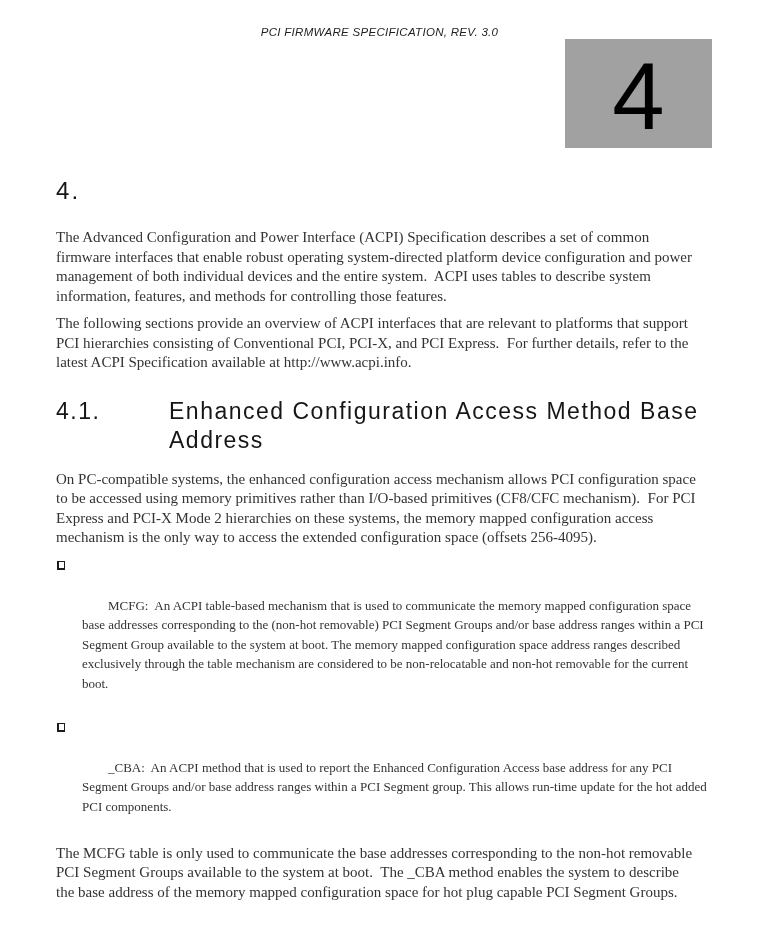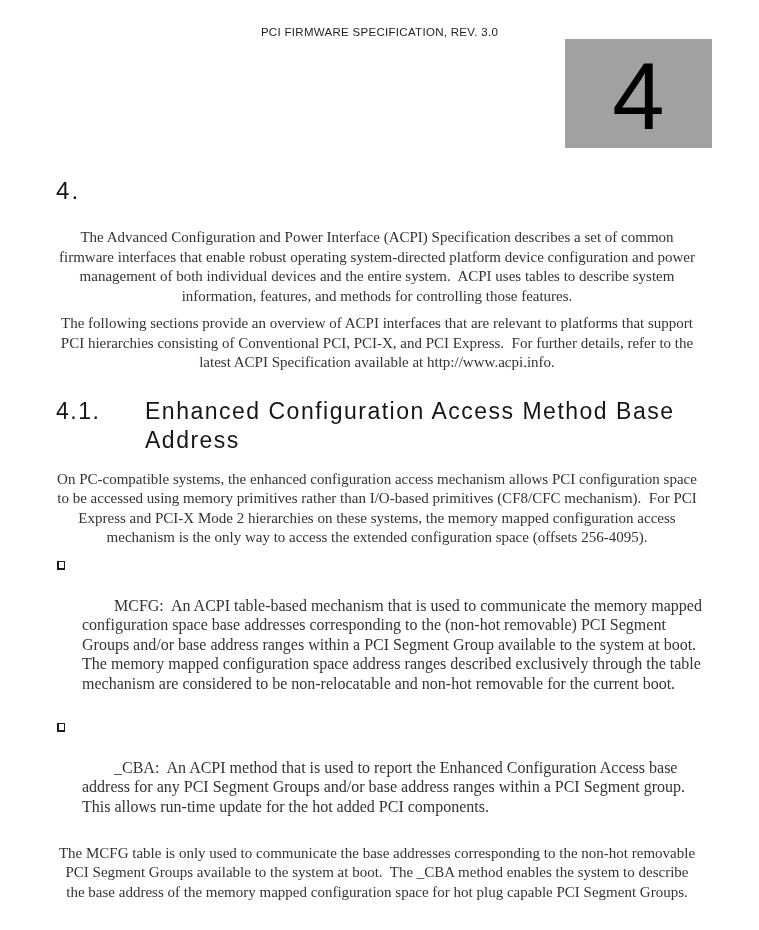--- a/index.html
+++ b/index.html
@@ -18,20 +18,21 @@
   .running-header {
     position: absolute;
     top: 26px;
     left: 0;
     width: 100%;
     text-align: center;
     font-family: "Liberation Sans", sans-serif;
     font-size: 11.5px;
     letter-spacing: 0.3px;
     color: #1f1f1f;
+    font-style: italic;
   }
 
   .chapter-tab {
     position: absolute;
     left: 565px;
     top: 39px;
     width: 147px;
     height: 109px;
     background: #a1a1a1;
     display: flex;
@@ -65,41 +66,41 @@
   }
   .h2 {
     display: flex;
     font-family: "Liberation Sans", sans-serif;
     font-weight: 400;
     font-size: 23px;
     line-height: 29px;
     letter-spacing: 1.5px;
     color: #161616;
     margin: 24px 0 0 0;
+    gap: 24px;
   }
   .h-num { width: 89px; flex-shrink: 0; }
   .h-title { flex: 1; }
 
   .p {
     margin: 8px 10px 0 0;
     font-size: 15px;
     line-height: 19.5px;
     white-space: pre-wrap;
     color: #333333;
-    text-align: center;
   }
   .p.first-after-h1 { margin-top: 22px; }
   .p.first-after-h2 { margin-top: 15px; }
 
   .bullet-list { margin-top: 9px; }
   .bullet-item {
     position: relative;
     padding-left: 26px;
     margin: 0 0 6px 0;
-    font-size: 16px;
+    font-size: 13px;
     line-height: 19.5px;
     white-space: pre-wrap;
     color: #333333;
   }
   .checkbox-glyph {
     position: absolute;
     left: 1px;
     top: 4px;
     width: 8px;
     height: 9px;

